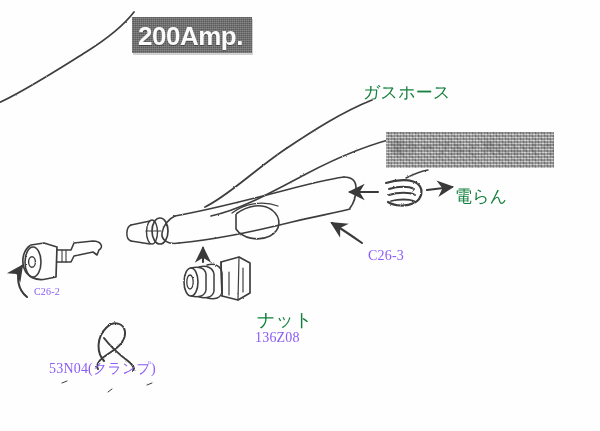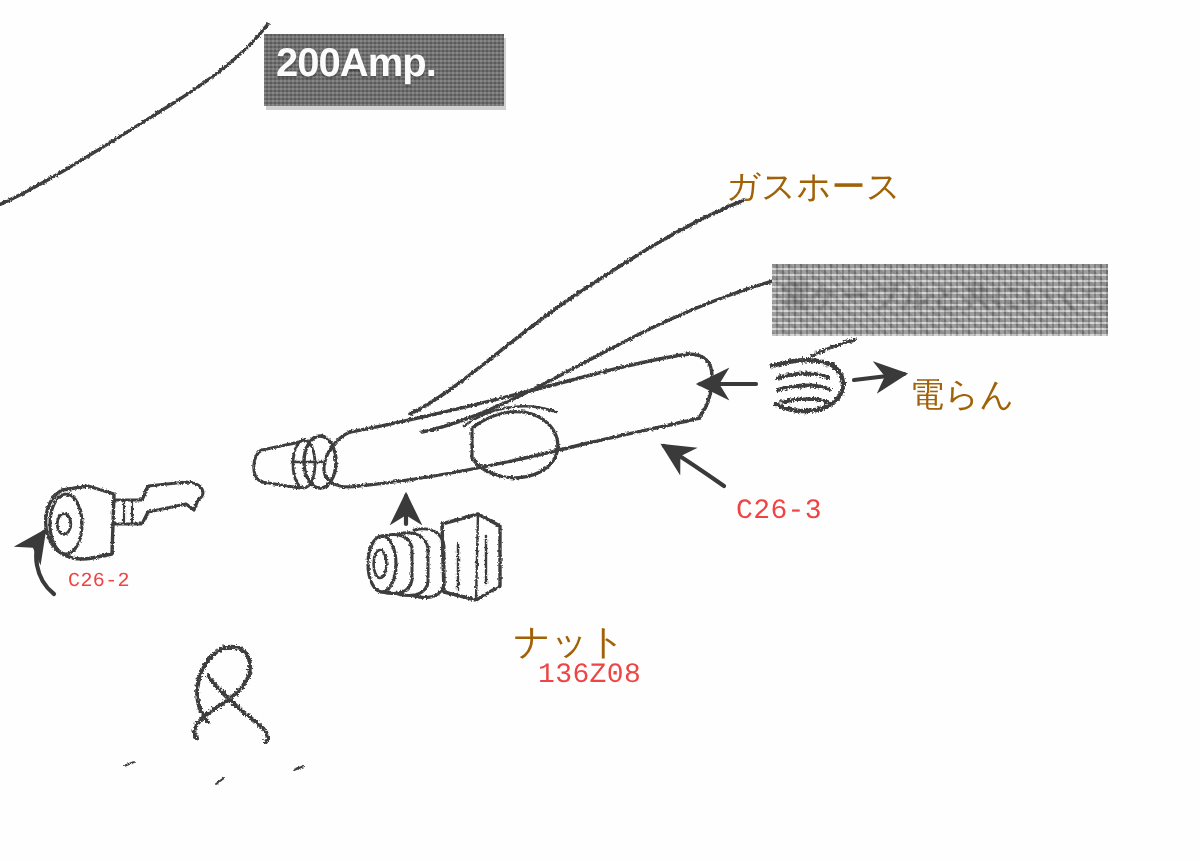--- a/index.html
+++ b/index.html
@@ -27,45 +27,45 @@
   }
   
   .lbl {
     position: absolute;
     white-space: nowrap;
     color: #2b2b2b;
     line-height: 1;
     letter-spacing: 0.2px;
   }
   .lbl-jp {
+    font-family: Liberation Mono, monospace;
+    color: #15803d;
+  }
+  .lbl-code {
     font-family: Liberation Serif, serif;
-    color: #a16207;
-  }
-  .lbl-code {
-    font-family: Liberation Mono, monospace;
-    color: #ef4444;
+    color: #8b5cf6;
   }
   
   #amp-box {
     position: absolute;
     left: 132px;
     top: 17px;
     width: 120px;
     height: 36px;
     background: #6e6e6e;
     background-image:
       repeating-linear-gradient(0deg, rgba(255,255,255,.10) 0 1px, rgba(0,0,0,.10) 1px 2px),
       repeating-linear-gradient(90deg, rgba(255,255,255,.08) 0 1px, rgba(0,0,0,.08) 1px 2px);
     box-shadow: 1px 2px 0 rgba(0,0,0,.18);
   }
   #amp-box .amp-text {
     position: absolute;
     left: 6px;
     top: 4px;
-    font-size: 20px;
+    font-size: 26px;
     font-weight: 700;
     color: #fbfbfb;
     font-family: "Liberation Sans", sans-serif;
     letter-spacing: -0.5px;
     text-shadow: 0 1px 1px rgba(0,0,0,.35);
   }
   
   #redacted-strip {
     position: absolute;
     left: 386px;
@@ -89,21 +89,21 @@
     white-space: nowrap;
     filter: blur(0.9px);
     opacity: .85;
   }
   
   #lbl-gas-hose   { left: 363px; top: 85px;  font-size: 17px; }
   #lbl-denran     { left: 455px; top: 189px; font-size: 17px; text-align: center; }
   #lbl-c26-3      { left: 368px; top: 249px; font-size: 14px; }
   #lbl-c26-2      { left: 34px;  top: 287px; font-size: 10px; }
   #lbl-nut-jp     { left: 257px; top: 312px; font-size: 18px; }
-  #lbl-nut-code   { left: 269px; top: 331px; font-size: 14px; }
+  #lbl-nut-code   { left: 255px; top: 331px; font-size: 14px; }
   #lbl-clamp      { left: 49px;  top: 362px; font-size: 14px; }
 </style>
 </head>
 <body>
 
 <div id="sheet">
 
   <svg id="scan-svg" viewBox="0 0 600 431">
     <defs>
       <filter id="grain" x="-5%" y="-5%" width="110%" height="110%">
@@ -219,14 +219,15 @@
   <div id="redacted-strip">
     <span class="ghost-text">電ケーブルと共にいくつか</span>
   </div>
 
   <div class="lbl lbl-jp" id="lbl-gas-hose">ガスホース</div>
   <div class="lbl lbl-jp" id="lbl-denran">電らん</div>
   <div class="lbl lbl-code" id="lbl-c26-3">C26-3</div>
   <div class="lbl lbl-code" id="lbl-c26-2">C26-2</div>
   <div class="lbl lbl-jp" id="lbl-nut-jp">ナット</div>
   <div class="lbl lbl-code" id="lbl-nut-code">136Z08</div>
+  <div class="lbl lbl-code" id="lbl-clamp">53N04(クランプ)</div>
 
 </div>
 
 </body></html>

